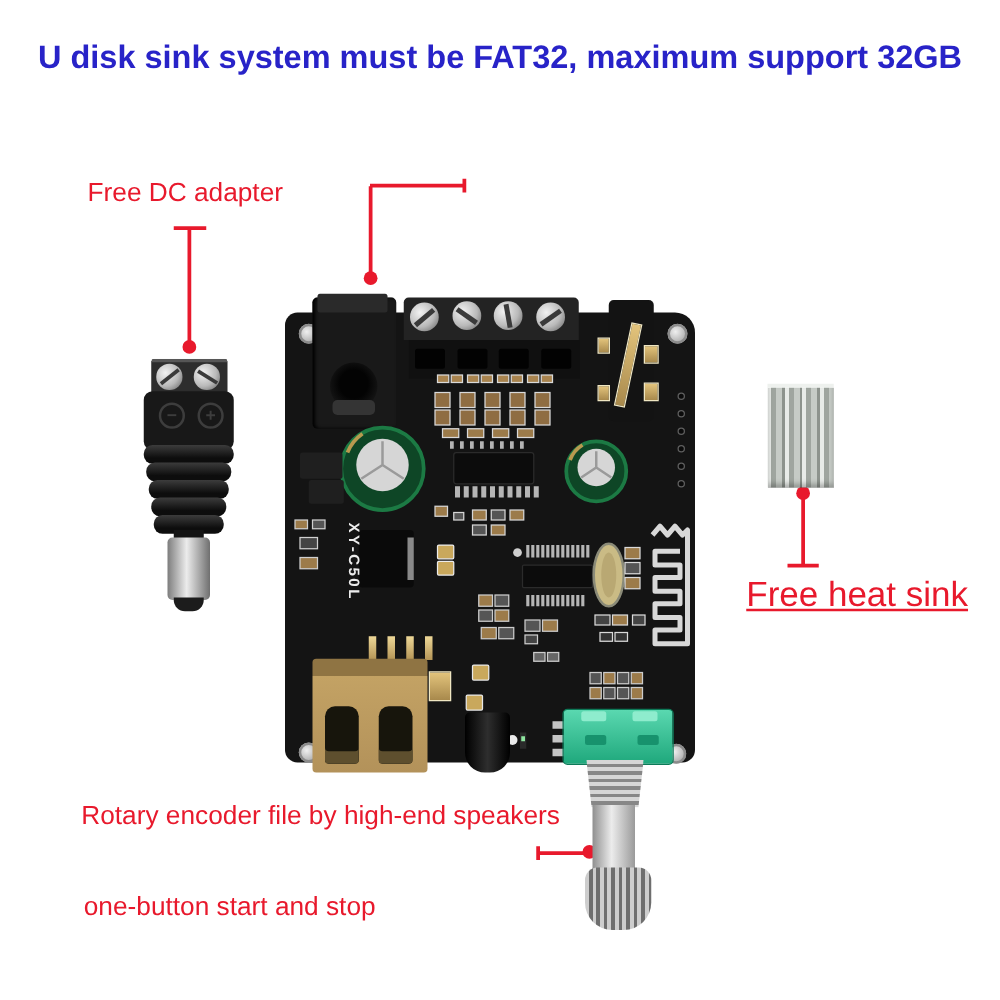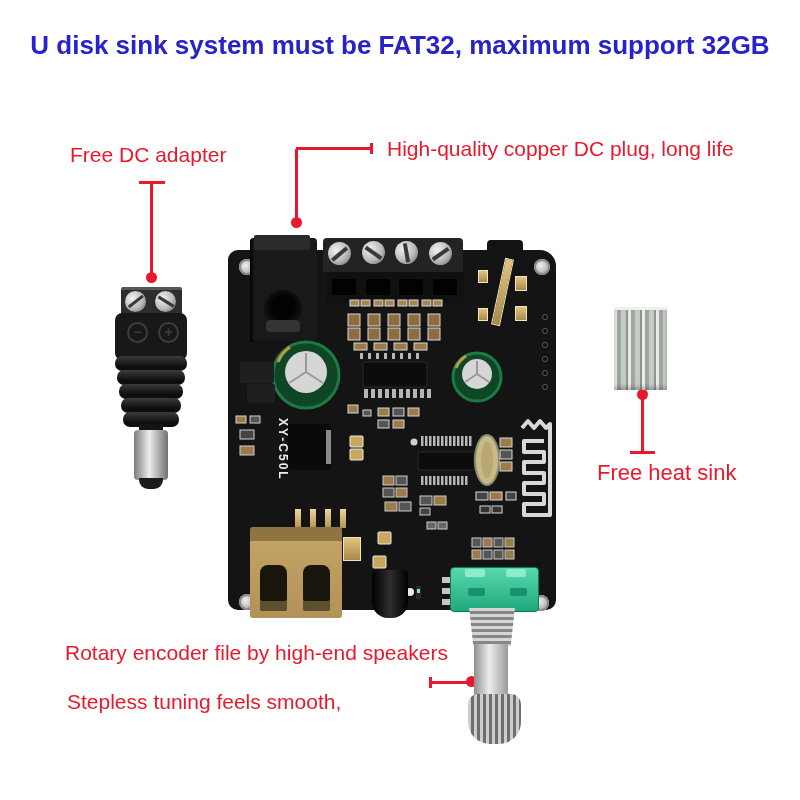--- a/index.html
+++ b/index.html
@@ -4,21 +4,21 @@
 <style>
   html,body{margin:0;padding:0;background:#ffffff;}
   .stage{position:relative;width:800px;height:800px;background:#fff;overflow:hidden;
          font-family:"Liberation Sans",sans-serif;}
   .abs{position:absolute;}
 
   
   .title{position:absolute;left:0;top:30px;width:100%;text-align:center;
          font-size:26px;font-weight:600;color:#2823c8;}
   .lbl{position:absolute;font-size:21px;color:#e8192c;white-space:nowrap;}
-  .lbl-heat{font-size:22px;}
+  .lbl-heat{font-size:28px;text-decoration:underline;}
 
   
   .cl{position:absolute;background:#e8192c;}
   .cl-dot{position:absolute;width:11px;height:11px;border-radius:50%;background:#e8192c;}
 
   
   .plug-part{position:absolute;}
   .plug-term{left:121px;top:287px;width:61px;height:28px;background:#2d2d2d;
              border-top:3px solid #565656;border-radius:2px;}
   .screw{position:absolute;border-radius:50%;
@@ -83,24 +83,23 @@
         box-shadow:inset 0 -3px 4px rgba(0,0,0,.25);}
 </style>
 </head>
 <body>
 
 <div class="stage">
 
   <div class="title">U disk sink system must be FAT32, maximum support 32GB</div>
 
   <div class="lbl" style="left:70px;top:143px;">Free DC adapter</div>
-  <div class="lbl" style="left:387px;top:137px;">High-quality copper DC plug, long life</div>
   <div class="lbl lbl-heat" style="left:597px;top:460px;">Free heat sink</div>
   <div class="lbl" style="left:65px;top:641px;">Rotary encoder file by high-end speakers</div>
-  <div class="lbl" style="left:67px;top:690px;">Stepless tuning feels smooth,</div>
+  <div class="lbl" style="left:67px;top:714px;">one-button start and stop</div>
 
   <div class="cl" style="left:139px;top:181px;width:26px;height:3px;"></div>
   <div class="cl" style="left:150px;top:182px;width:3px;height:92px;"></div>
   <div class="cl-dot" style="left:146px;top:272px;"></div>
 
   <div class="cl" style="left:296px;top:147px;width:75px;height:3px;"></div>
   <div class="cl" style="left:370px;top:143px;width:3px;height:11px;"></div>
   <div class="cl" style="left:295px;top:149px;width:3px;height:70px;"></div>
   <div class="cl-dot" style="left:291px;top:217px;"></div>
 

